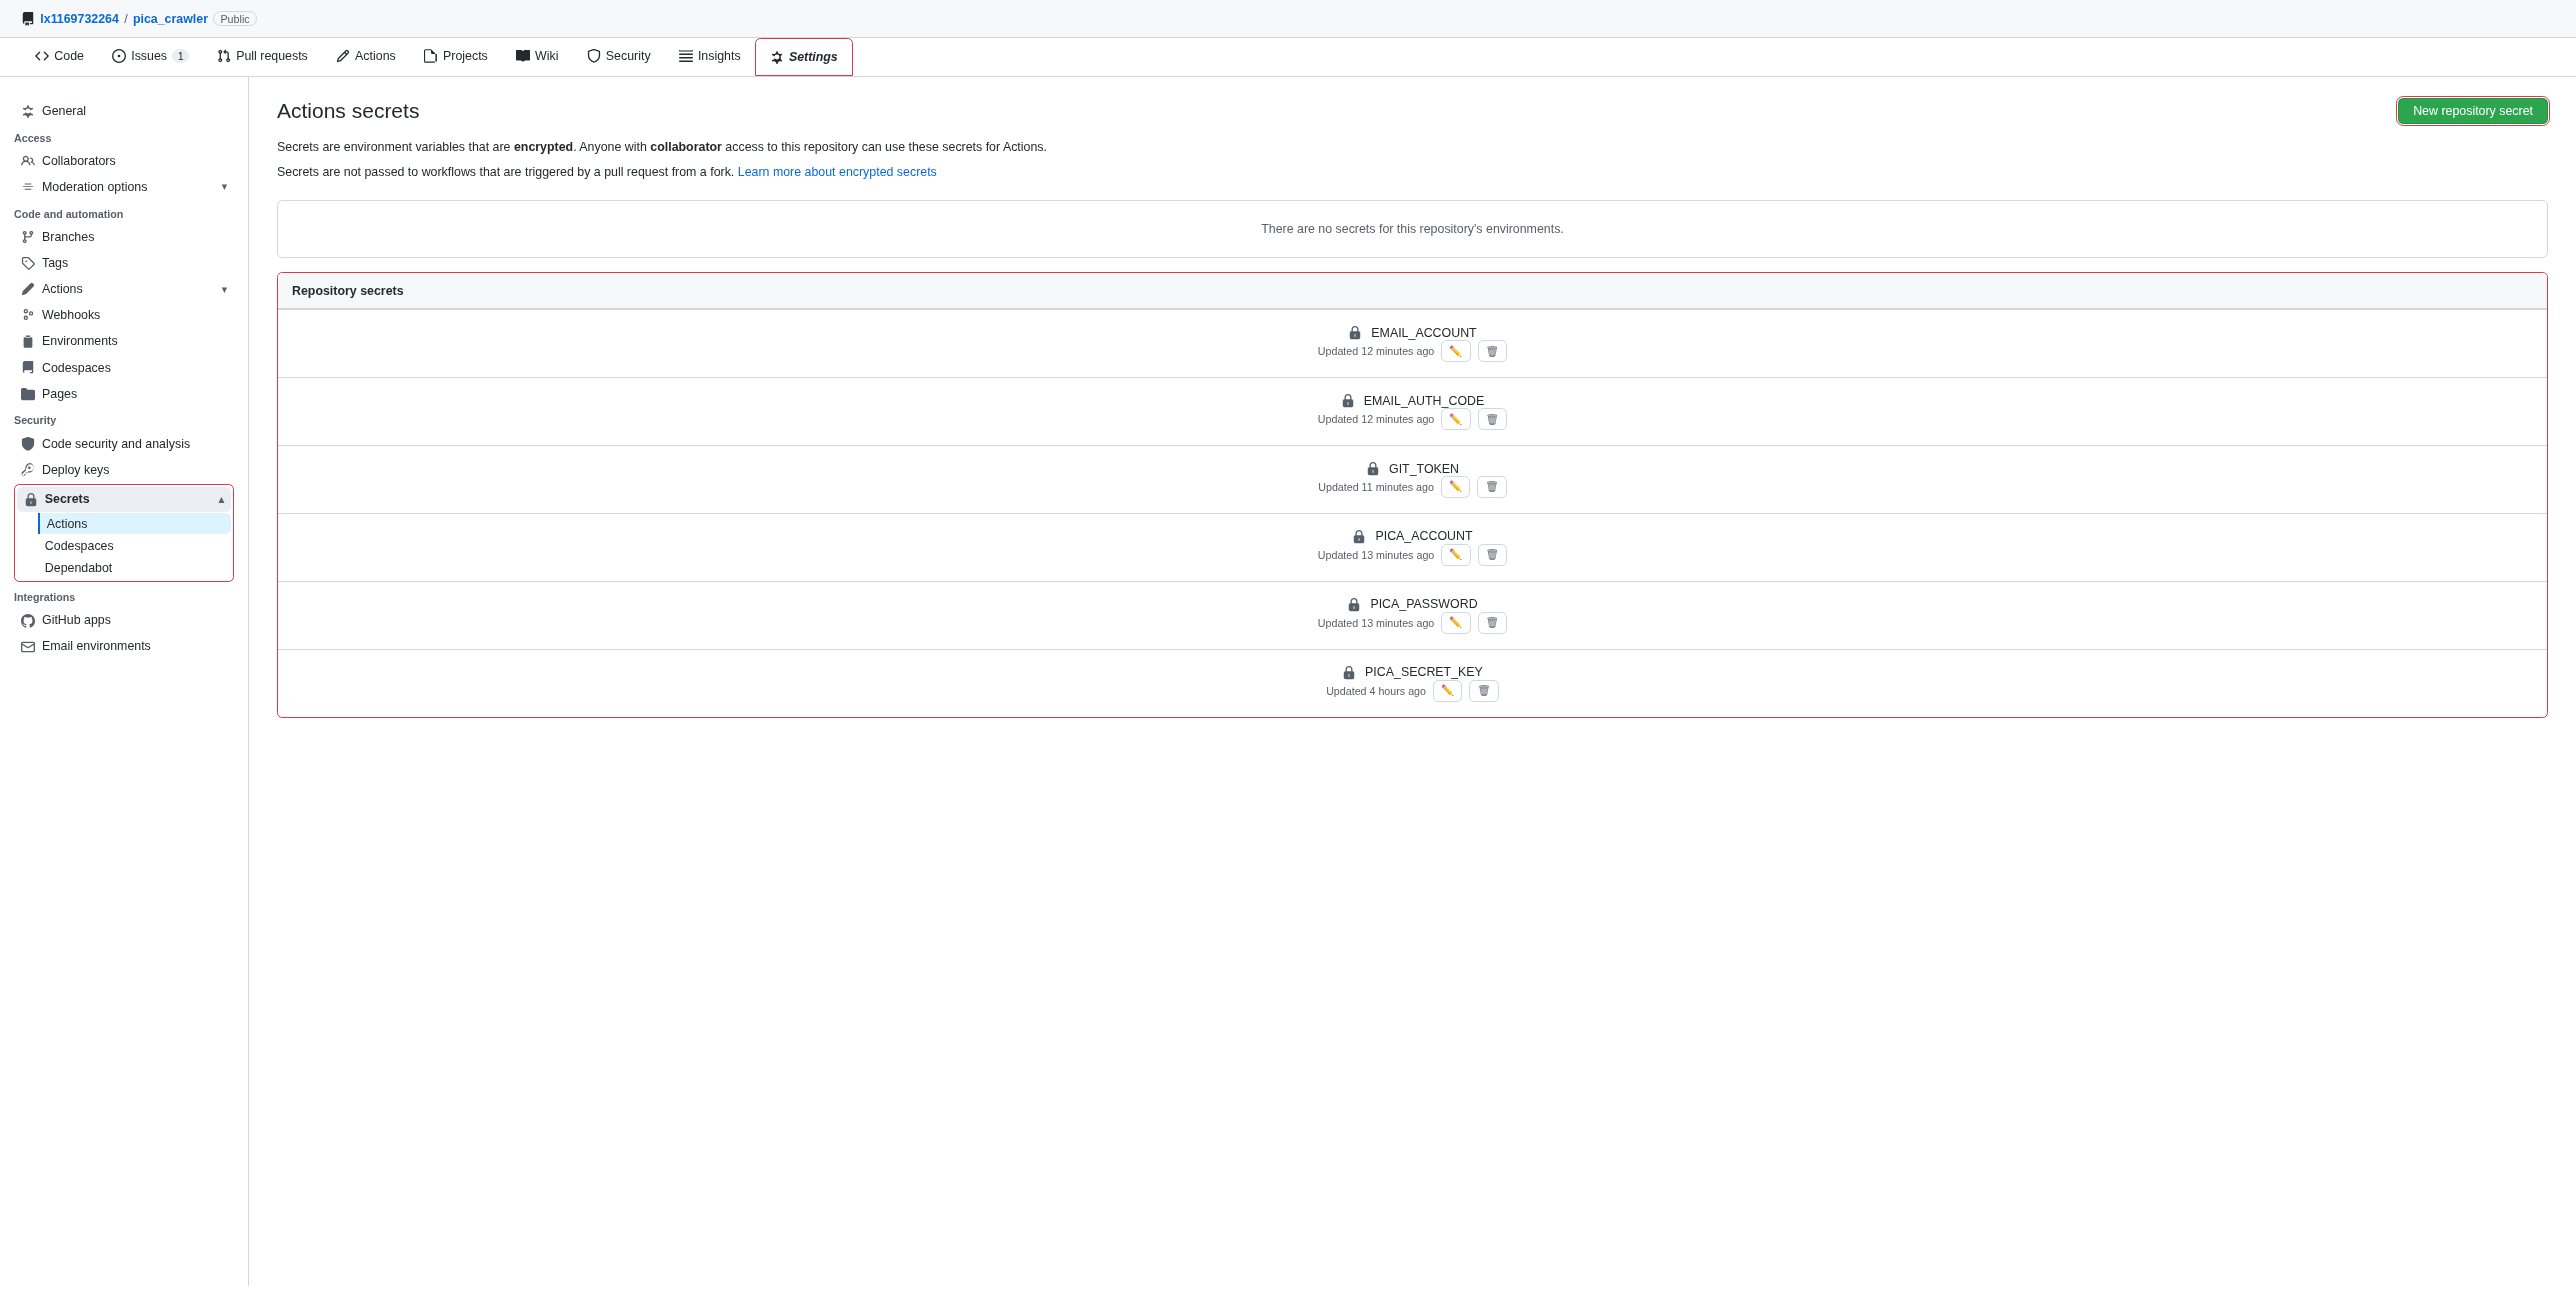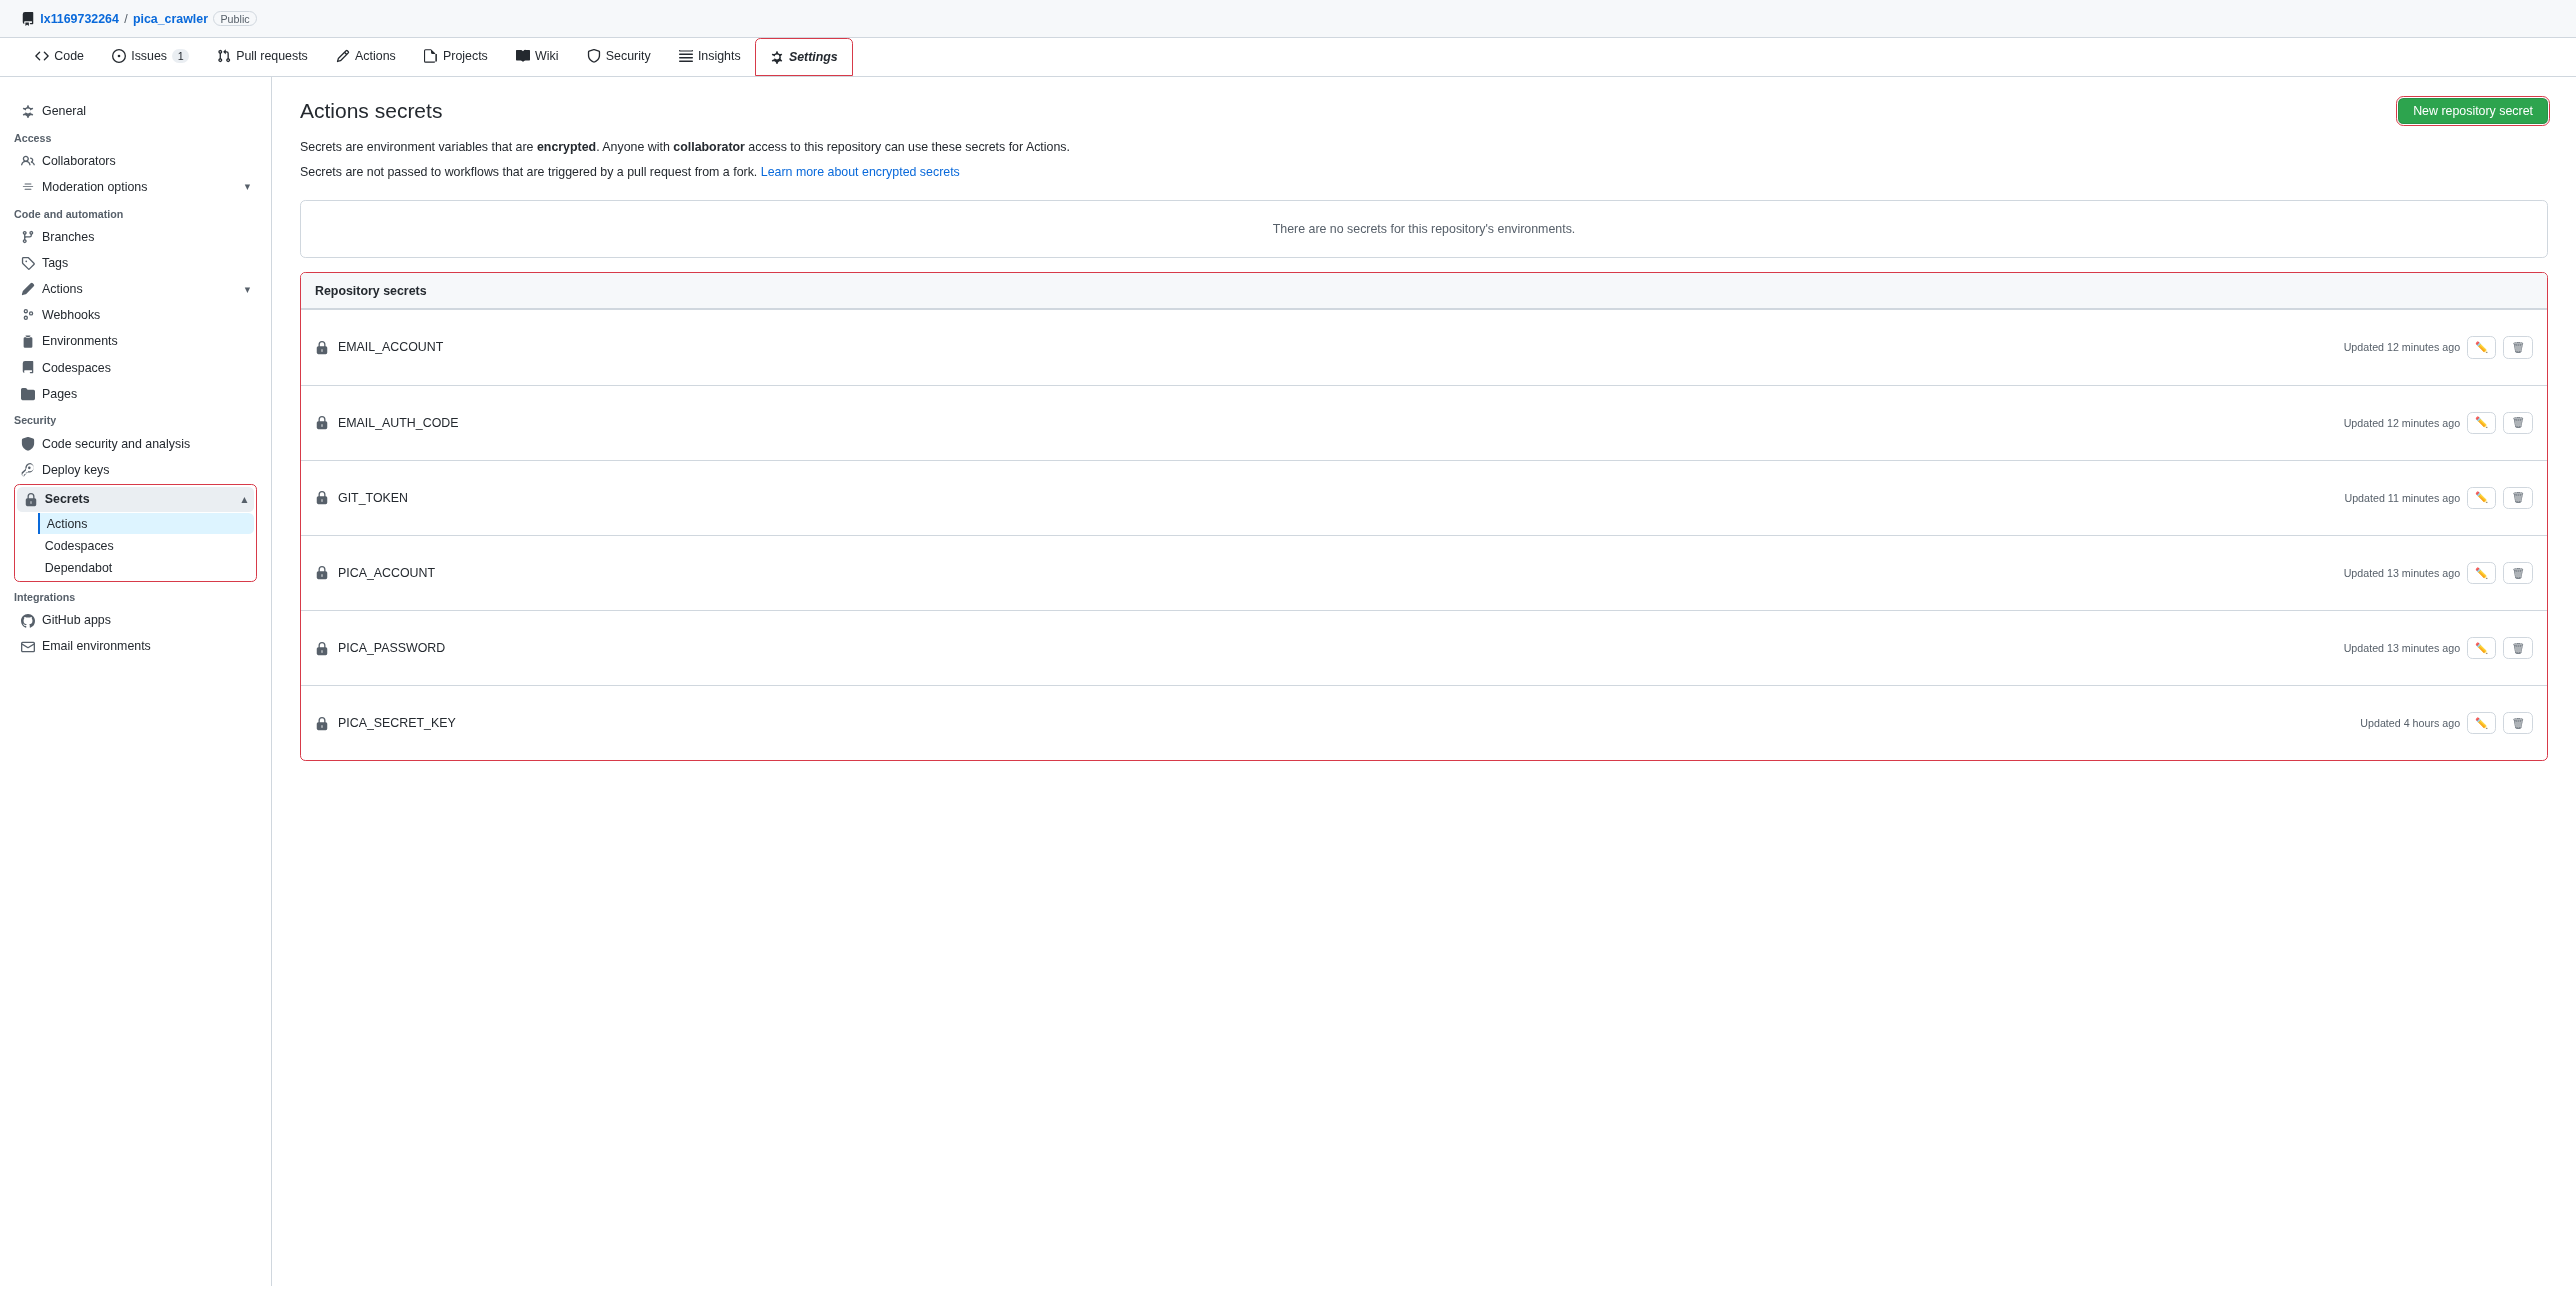--- a/index.html
+++ b/index.html
@@ -64,21 +64,21 @@
     }
 
     
     .main-layout {
       display: flex;
       min-height: calc(100vh - 89px);
     }
 
     
     .sidebar {
-      width: 272px;
+      width: 249px;
       flex-shrink: 0;
       padding: 21px 14px;
       border-right: 0.9px solid #d0d7de;
       background: #fff;
     }
     .sidebar-section-title {
       font-size: 10.7px;
       font-weight: 600;
       color: #57606a;
       padding: 7px 0 3.6px 0;
@@ -212,22 +212,23 @@
     }
     .repo-secrets-box .secrets-box-header {
       background: #f6f8fa;
     }
 
     
     .secret-row {
       display: flex;
       align-items: center;
       justify-content: space-between;
-      padding: 26px 14px;
+      padding: 15px 14px;
       border-top: 0.9px solid #d0d7de;
+      flex-direction: column;
     }
     .secret-row:first-of-type { border-top: none; }
     .secret-left {
       display: flex;
       align-items: center;
       gap: 9px;
     }
     .lock-icon { color: #57606a; font-size: 12.4px; }
     .secret-name { font-size: 12.4px; color: #24292f; font-weight: 500; }
     .secret-right {

